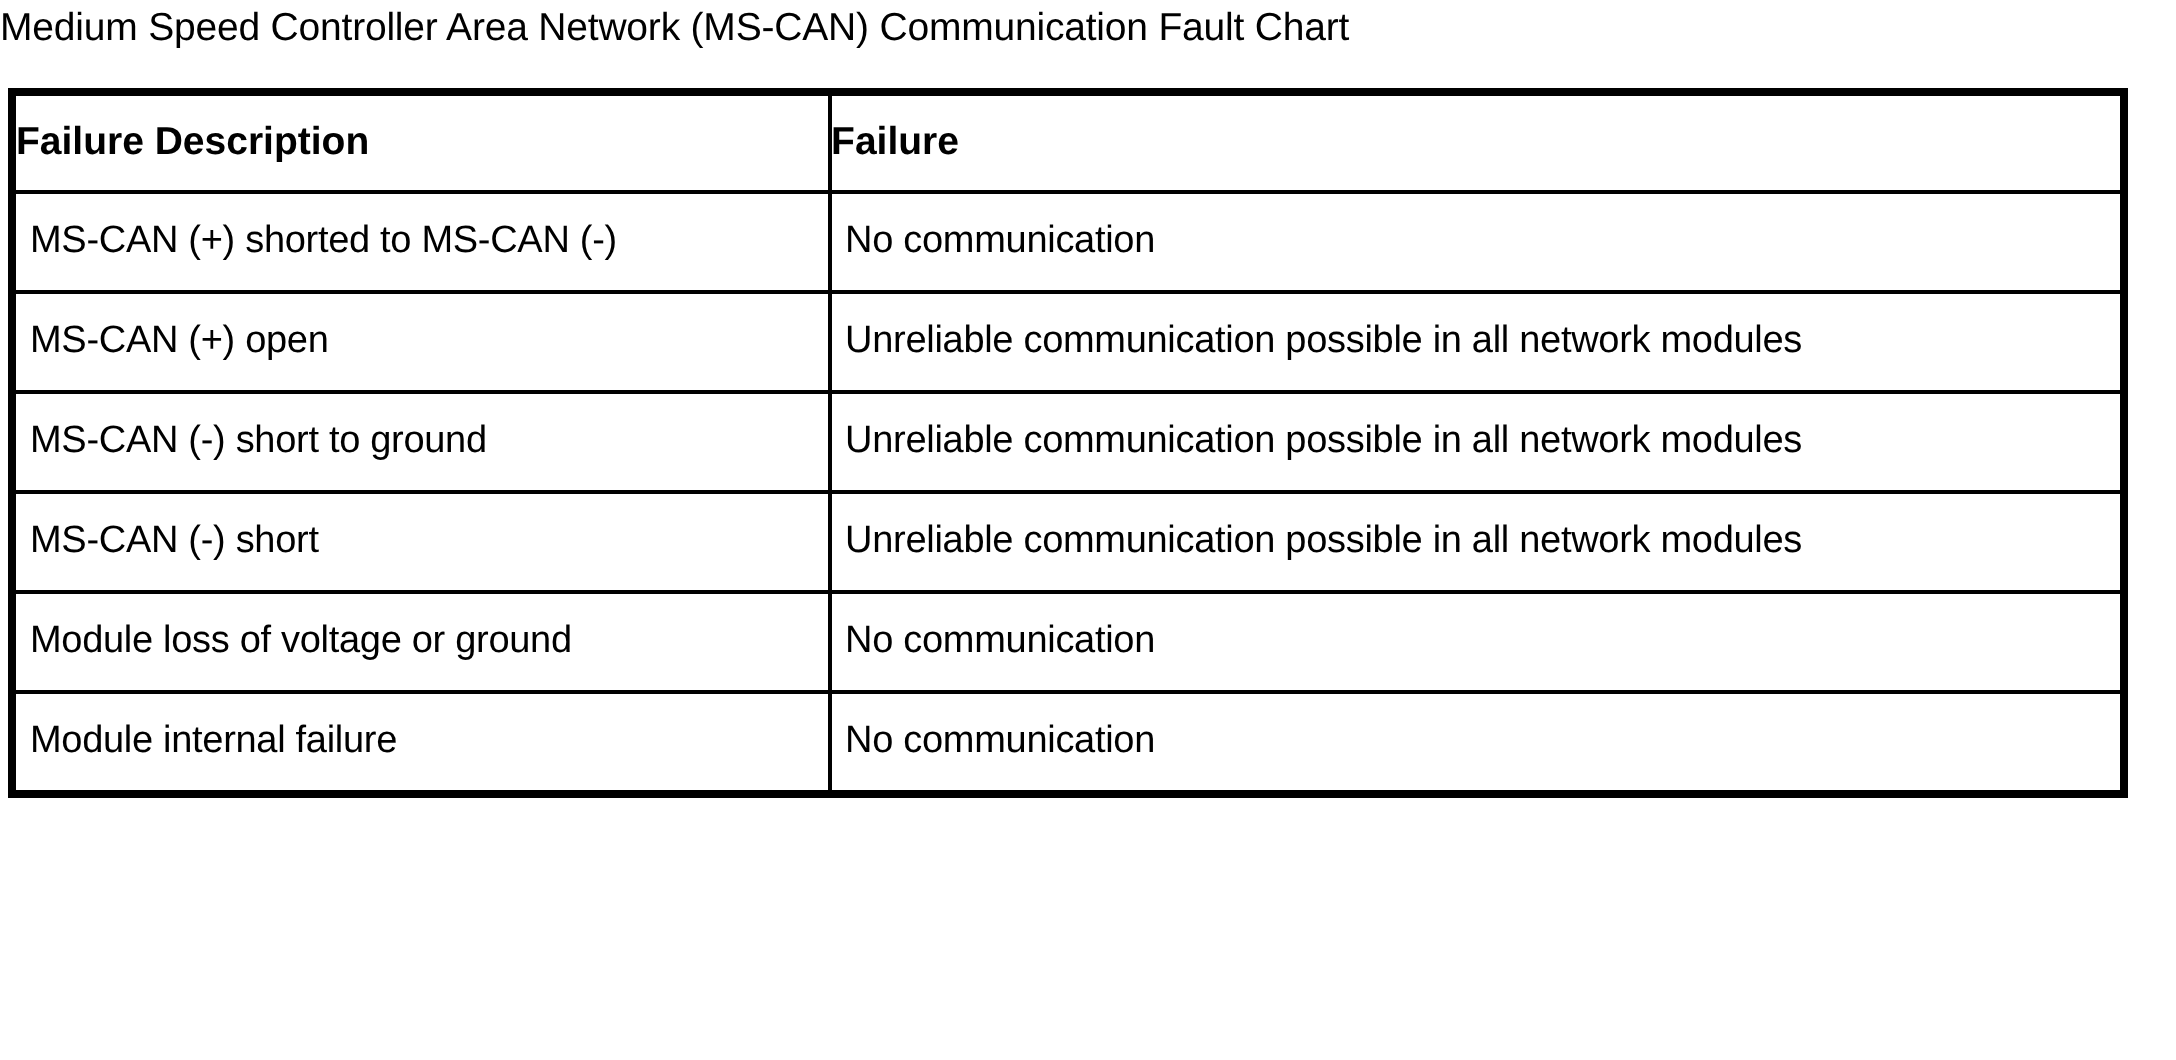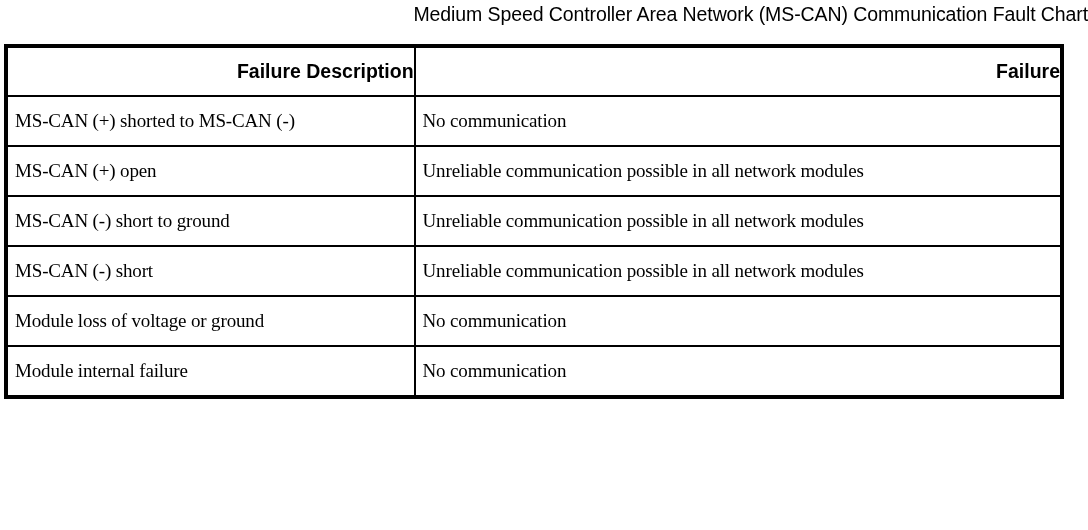--- a/index.html
+++ b/index.html
@@ -18,21 +18,21 @@
     position: relative;
     width: 1088px;
     height: 530px;
     background: #ffffff;
   }
   .chart-title {
     position: absolute;
     left: 0;
     top: 3px;
     width: 1088px;
-    text-align: right;
+    text-align: left;
     font-size: 19.5px;
     font-weight: normal;
     letter-spacing: -0.1px;
     white-space: nowrap;
     color: #000000;
   }
   .fault-table {
     position: absolute;
     left: 4px;
     top: 44px;
@@ -49,33 +49,32 @@
   .fault-table td {
     border: 2px solid #000000;
     padding: 0;
     height: 48px;
     vertical-align: middle;
     font-size: 19px;
     color: #000000;
   }
   .fault-table thead th {
     font-weight: bold;
-    text-align: right;
+    text-align: left;
     height: 47px;
     font-size: 19.5px;
   }
   .fault-table tbody td {
     font-weight: normal;
     text-align: left;
     padding-left: 7px;
     padding-right: 4px;
     white-space: nowrap;
     overflow: hidden;
     letter-spacing: -0.15px;
-    font-family: Liberation Serif, serif;
   }
   .fault-table tbody tr:last-child td {
     border-bottom: none;
   }
 </style>
 </head>
 <body>
 
 <div class="page">
 

